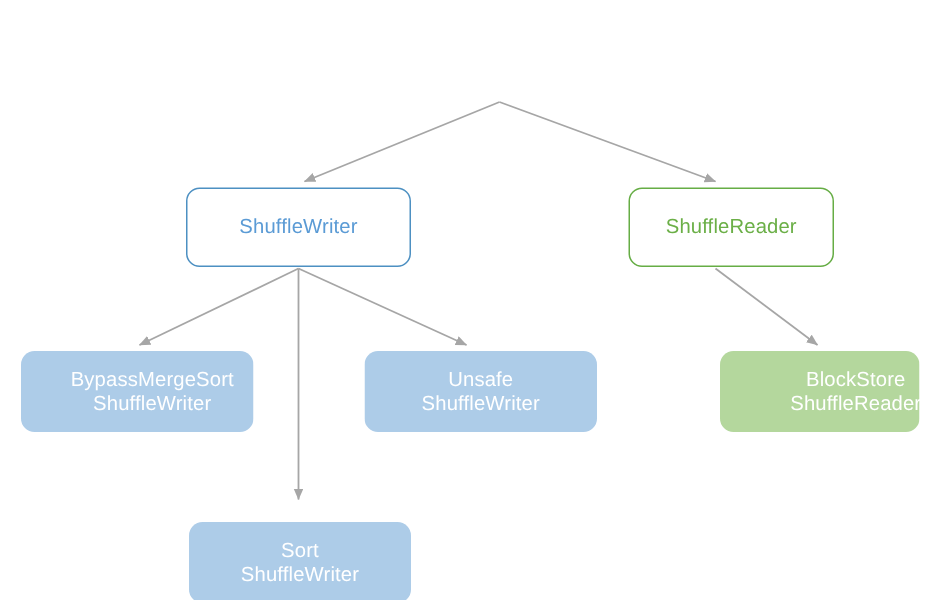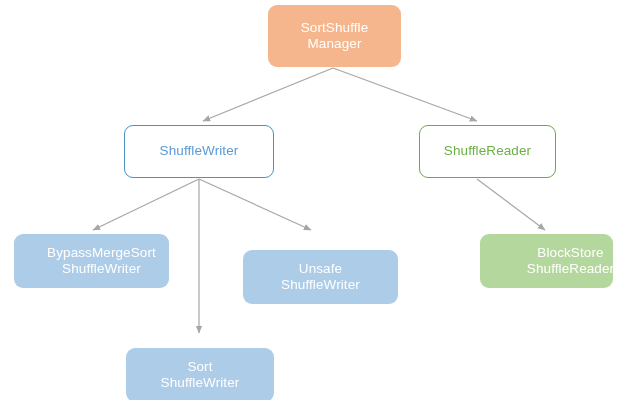--- a/index.html
+++ b/index.html
@@ -62,21 +62,21 @@
     left: 419px; top: 125px; width: 137px; height: 53px;
     border-color: #66AD45;
     color: #6BAF47;
   }
   #node-bypassmergesortshufflewriter {
     left: 14px; top: 234px; width: 155px; height: 54px;
     background: #ADCCE8;
     padding-left: 20px;
   }
   #node-unsafeshufflewriter {
-    left: 243px; top: 250px; width: 155px; height: 54px;
+    left: 243px; top: 234px; width: 155px; height: 54px;
     background: #ADCCE8;
   }
   #node-blockstoreshufflereader {
     left: 480px; top: 234px; width: 133px; height: 54px;
     background: #B4D79D;
     padding-left: 48px;
   }
   #node-sortshufflewriter {
     left: 126px; top: 348px; width: 148px; height: 54px;
     background: #ADCCE8;
@@ -100,22 +100,20 @@
 
     <line x1="199" y1="179" x2="93" y2="230" stroke="#A6A6A6" stroke-width="1.2" marker-end="url(#arrowhead)"></line>
 
     <line x1="199" y1="179" x2="311" y2="230" stroke="#A6A6A6" stroke-width="1.2" marker-end="url(#arrowhead)"></line>
 
     <line x1="199" y1="179" x2="199" y2="333" stroke="#A6A6A6" stroke-width="1.2" marker-end="url(#arrowhead)"></line>
 
     <line x1="477" y1="179" x2="545" y2="230" stroke="#A6A6A6" stroke-width="1.2" marker-end="url(#arrowhead)"></line>
   </svg>
 
-  <div class="node node-filled" id="node-sortshufflemanager">SortShuffle
-Manager</div>
 
   <div class="node node-outline" id="node-shufflewriter">ShuffleWriter</div>
 
   <div class="node node-outline" id="node-shufflereader">ShuffleReader</div>
 
   <div class="node node-filled" id="node-bypassmergesortshufflewriter">BypassMergeSort
 ShuffleWriter</div>
 
   <div class="node node-filled" id="node-unsafeshufflewriter">Unsafe
 ShuffleWriter</div>

